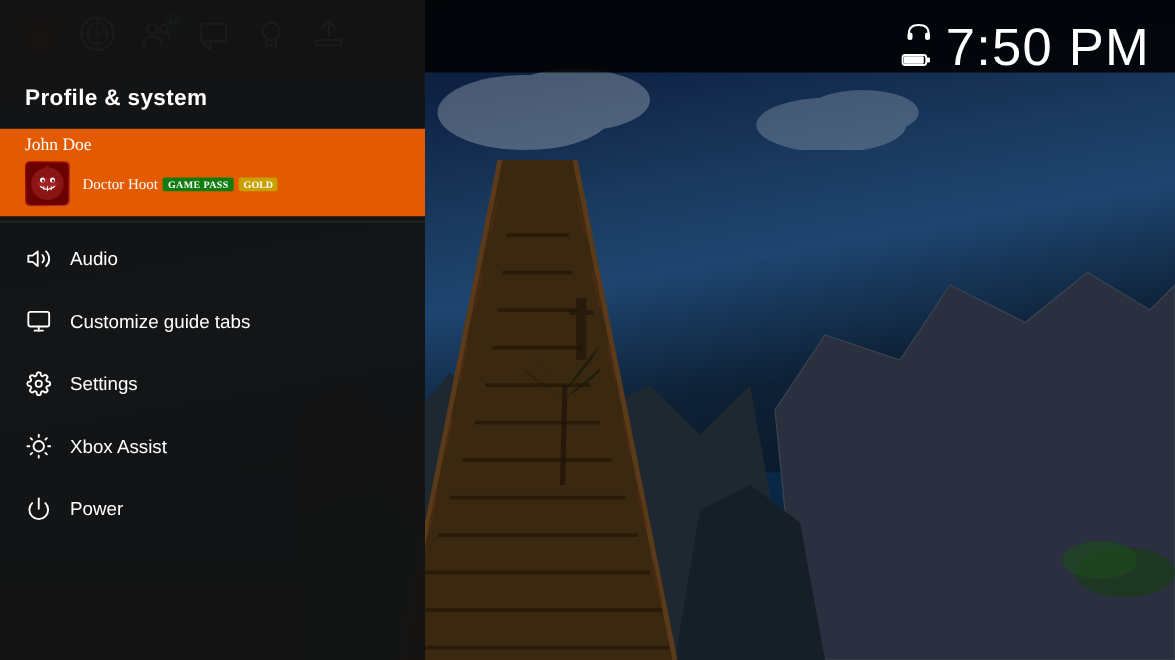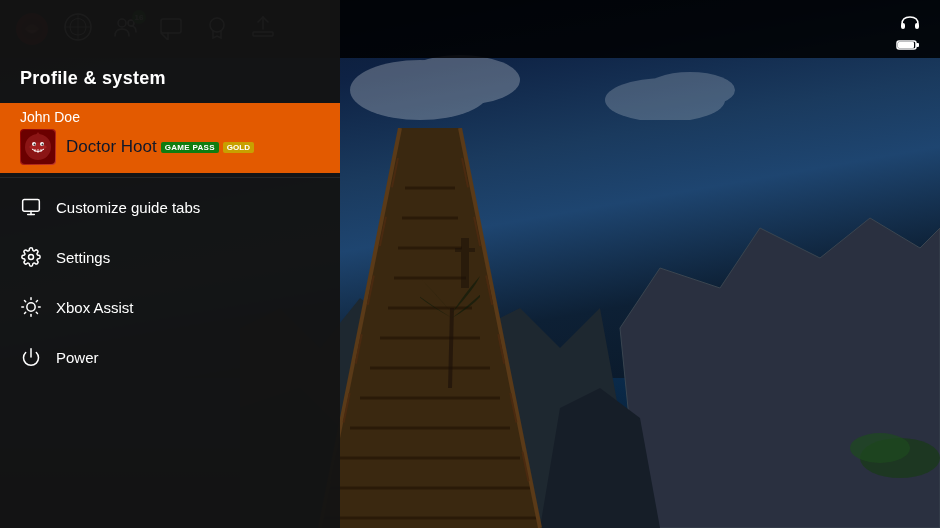--- a/index.html
+++ b/index.html
@@ -101,20 +101,21 @@
       font-weight: 600;
       letter-spacing: 0.3px;
     }
 
     
     .user-item-active {
       background: #e35a00;
       margin: 0;
       padding: 6px 20px 8px 20px;
       cursor: pointer;
+      font-family: Liberation Serif, serif;
     }
 
     .user-name-active {
       color: white;
       font-size: 14px;
       font-weight: 500;
       margin-bottom: 4px;
     }
 
     .user-profile-row {
@@ -134,22 +135,22 @@
       overflow: hidden;
       flex-shrink: 0;
     }
 
     .user-avatar svg {
       width: 34px;
       height: 34px;
     }
 
     .user-gamertag {
-      color: #0f172a;
-      font-size: 17px;
+      color: #ffffff;
+      font-size: 12px;
       font-weight: 500;
     }
 
     .badge-gamepass {
       background: #107c10;
       color: white;
       font-size: 8px;
       font-weight: bold;
       padding: 1px 4px;
       border-radius: 2px;
@@ -352,20 +353,21 @@
     </div>
 
     <div style="color:white;">
       <svg width="24" height="12" viewBox="0 0 24 12" fill="none">
         <rect x="1" y="2" width="19" height="8" rx="2" stroke="white" stroke-width="1.5" fill="none"></rect>
         <rect x="20" y="4" width="3" height="4" rx="1" fill="white"></rect>
         <rect x="2" y="3" width="16" height="6" rx="1" fill="white"></rect>
       </svg>
     </div>
   </div>
+  <div class="clock-time">7:50 PM</div>
 </div>
 
 <div id="sidebar">
 
   <div id="sidebar-header">
     <div class="profile-system-title">Profile &amp; system</div>
   </div>
 
   <div class="user-item-active">
     <div class="user-name-active">John Doe</div>
@@ -396,20 +398,30 @@
         <span class="badge-gamepass">GAME PASS</span>
         <span class="badge-gold">GOLD</span>
       </div>
     </div>
   </div>
 
 
 
   <div class="menu-divider"></div>
 
+  <div class="menu-item">
+    <div class="menu-item-icon">
+      <svg class="icon" viewBox="0 0 24 24">
+        <polygon points="11,5 6,9 2,9 2,15 6,15 11,19" stroke="white" stroke-width="1.8" fill="none"></polygon>
+        <path d="M15.54,8.46a5,5,0,0,1,0,7.07" stroke="white" stroke-width="1.8" fill="none"></path>
+        <path d="M19.07,4.93a10,10,0,0,1,0,14.14" stroke="white" stroke-width="1.8" fill="none"></path>
+      </svg>
+    </div>
+    <span>Audio</span>
+  </div>
 
   <div class="menu-item">
     <div class="menu-item-icon">
       <svg class="icon" viewBox="0 0 24 24">
         <rect x="2" y="3" width="20" height="14" rx="2" ry="2"></rect>
         <line x1="8" y1="21" x2="16" y2="21"></line>
         <line x1="12" y1="17" x2="12" y2="21"></line>
       </svg>
     </div>
     <span>Customize guide tabs</span>

